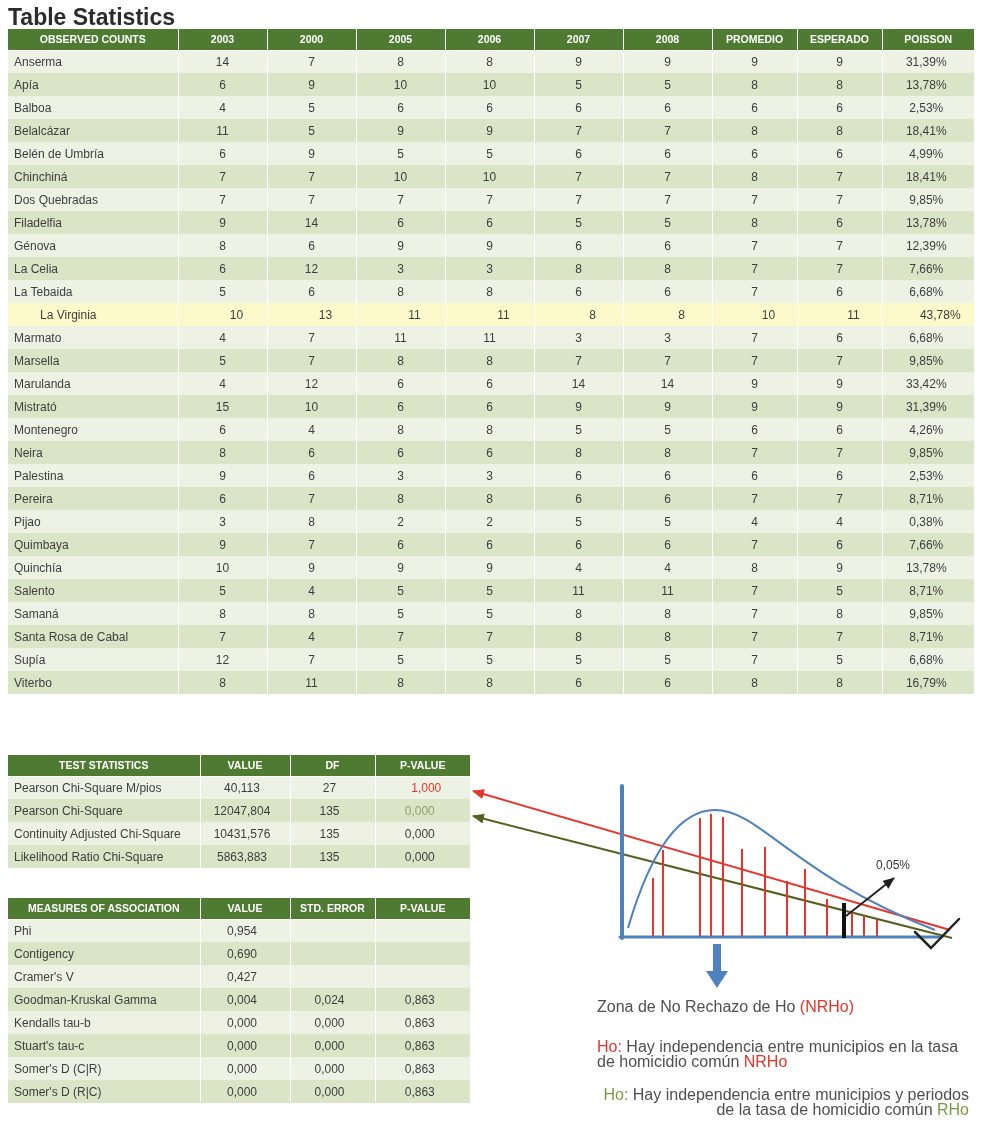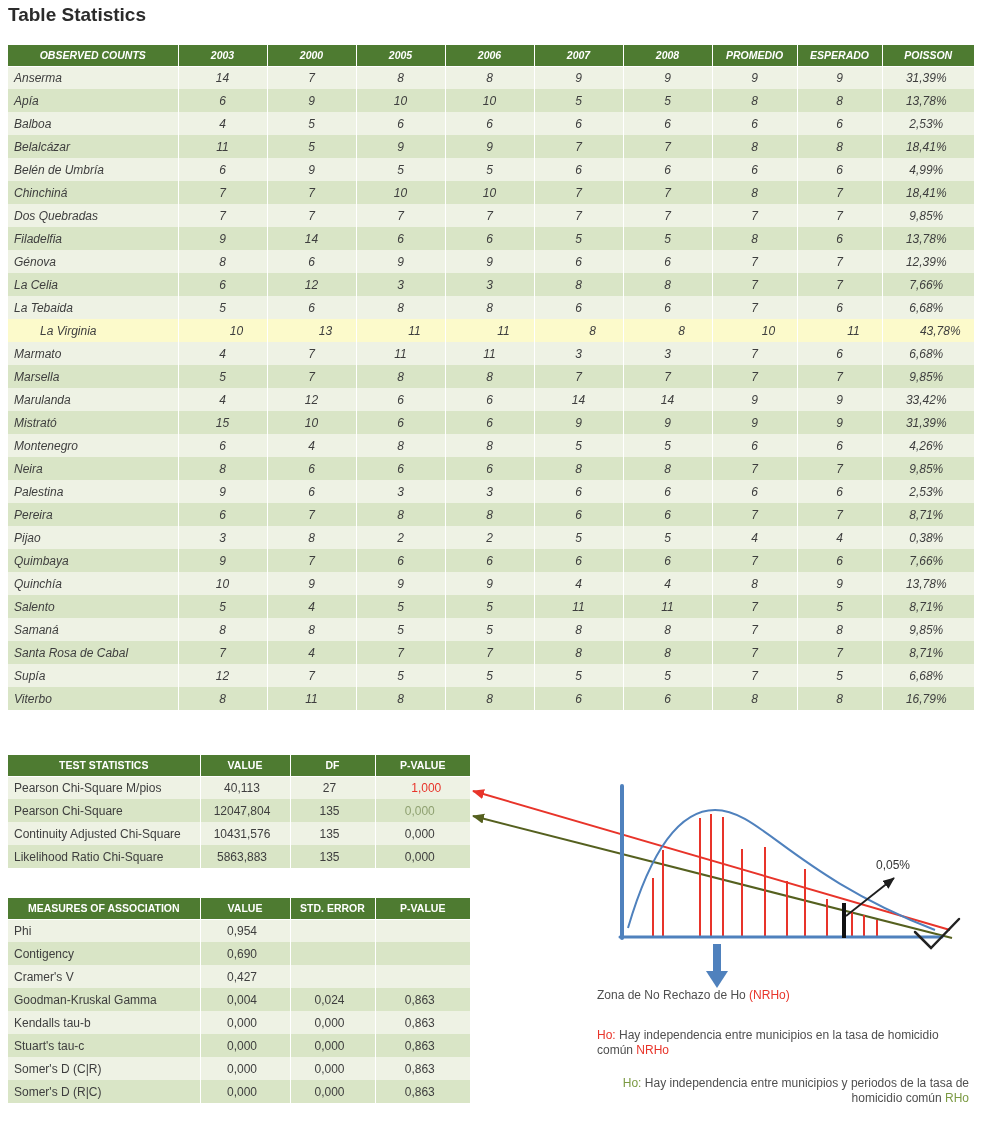--- a/index.html
+++ b/index.html
@@ -12,21 +12,21 @@
     --steel-blue:#4f81bd;
     --text-green:#7b9a43;
     --muted-value:#8fa171;
   }
   *{box-sizing:border-box;margin:0;padding:0}
   html,body{background:#fff}
   body{
     position:relative;width:982px;height:1126px;overflow:hidden;
     font-family:"Liberation Sans",sans-serif;color:#3e3e3e;
   }
-  .page-title{position:absolute;left:8px;top:4px;font-size:19px;font-weight:bold;color:#2b2b2b;}
+  .page-title{position:absolute;left:8px;top:4px;font-size:23px;font-weight:bold;color:#2b2b2b;}
   table{border-collapse:collapse;table-layout:fixed;position:absolute;}
   th{
     background:var(--header-green);color:#fff;font-size:10.5px;font-weight:bold;
     height:21px;text-align:center;border-left:1px solid #fff;border-bottom:1px solid #fff;
     overflow:hidden;white-space:nowrap;
   }
   th:first-child{border-left:none;}
   td{
     height:23px;font-size:12px;padding:0 4px;border-left:1px solid #fff;
     overflow:hidden;white-space:nowrap;
@@ -34,39 +34,39 @@
   td:first-child{border-left:none;}
   tbody tr:nth-child(odd) td{background:var(--row-light);}
   tbody tr:nth-child(even) td{background:var(--row-green);}
   tbody tr.hl td{background:var(--row-highlight);padding-left:32px;}
   .cname{text-align:left;padding-left:6px;}
   .cnum{text-align:center;}
   .cpct{text-align:center;padding-right:8px;}
   .cr{text-align:center;padding-right:10px;}
   .p-red{color:var(--alert-red);padding-left:17px;}
   .p-muted{color:var(--muted-value);}
-  #obs{left:8px;top:45px;width:966px;font-style:italic;}
+  #obs{left:8px;top:29px;width:966px;}
   #test{left:8px;top:755px;width:462px;}
   #assoc{left:8px;top:898px;width:462px;}
   svg.diagram{position:absolute;left:460px;top:752px;pointer-events:none;}
   .curve{fill:none;stroke:var(--steel-blue);stroke-width:2;}
   .axis{stroke:var(--steel-blue);stroke-linecap:round;}
   .spikes line{stroke:var(--alert-red);stroke-width:2;}
   .ln-red{stroke:var(--alert-red);stroke-width:2;}
   .ln-olive{stroke:var(--olive-green);stroke-width:2;}
   .ln-black{stroke:#1e1e1e;stroke-width:1.8;}
   .tick{stroke:#111;stroke-width:4;}
   .check{fill:none;stroke:#222;stroke-width:2.5;stroke-linecap:round;}
   .bigblue{stroke:var(--steel-blue);stroke-width:8;}
   .fill-blue{fill:var(--steel-blue);}
   .fill-red{fill:var(--alert-red);}
   .fill-olive{fill:var(--olive-green);}
   .fill-black{fill:#1e1e1e;}
   .svg-label{font-size:12px;fill:#333;font-family:"Liberation Sans",sans-serif;}
-  .note{position:absolute;font-size:12px;line-height:15px;color:#4f4f4f;}
+  .note{position:absolute;font-size:16px;line-height:15px;color:#4f4f4f;margin-top:11px;}
   .red{color:var(--alert-red);}
   .green{color:var(--text-green);}
 </style>
 </head>
 <body>
 
 <div class="page-title">Table Statistics</div>
 
 <table id="obs">
   <colgroup>

